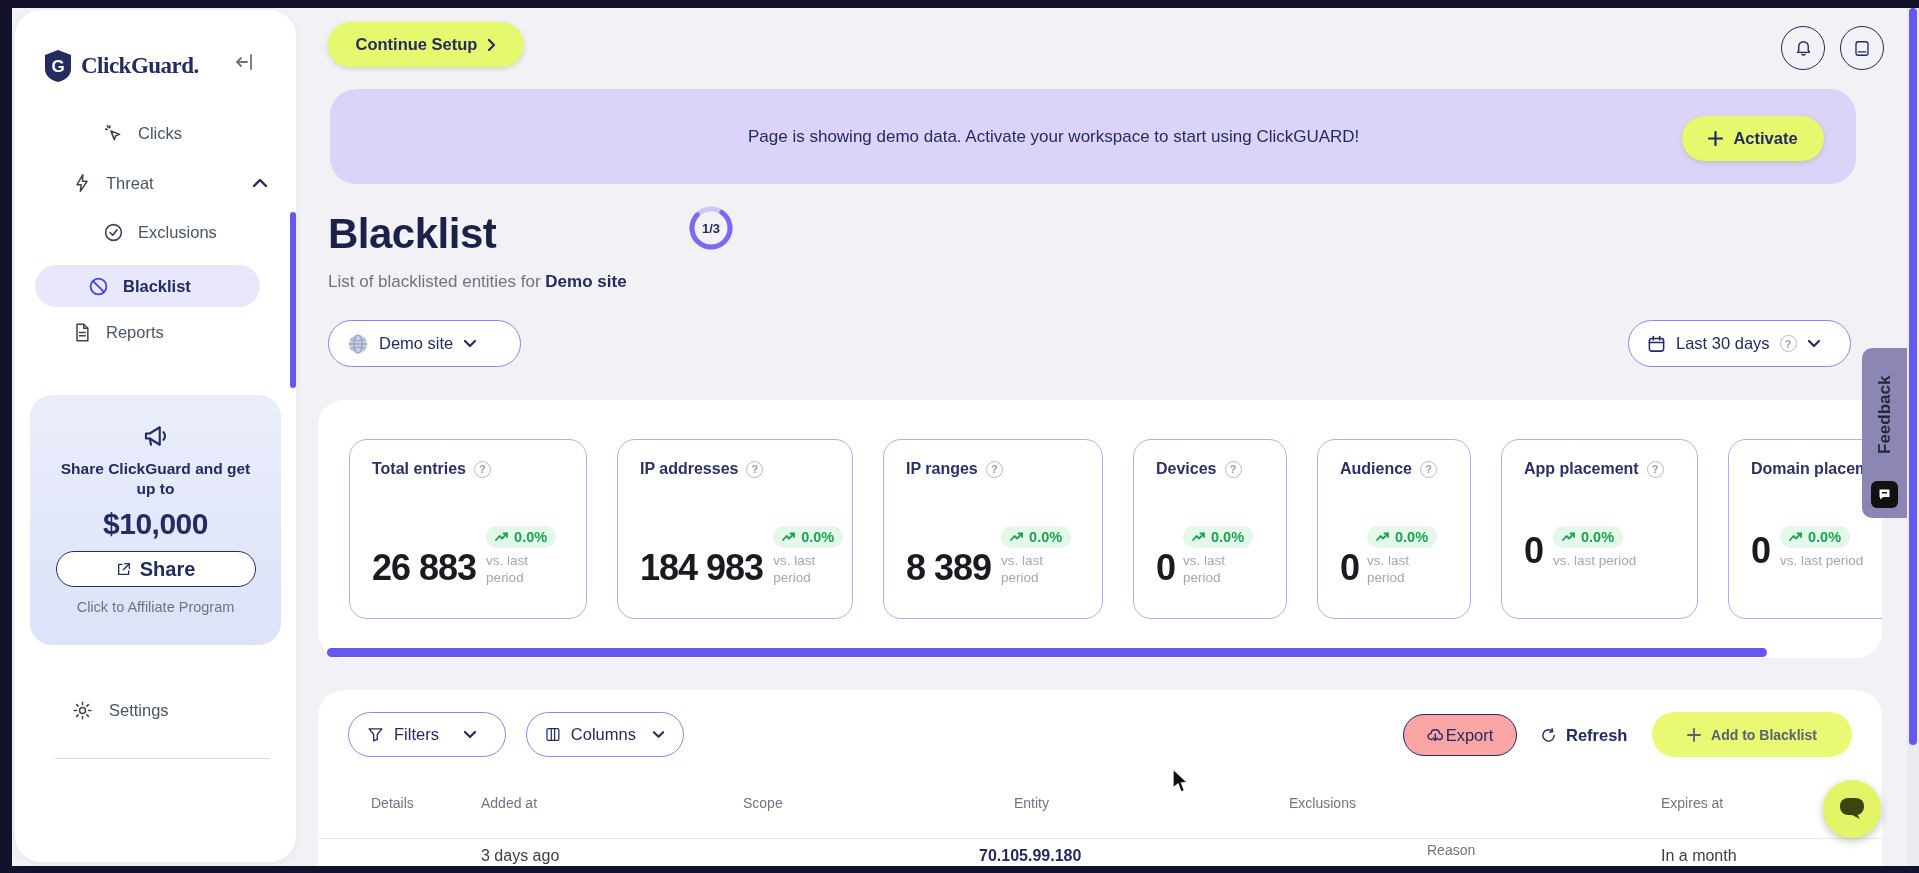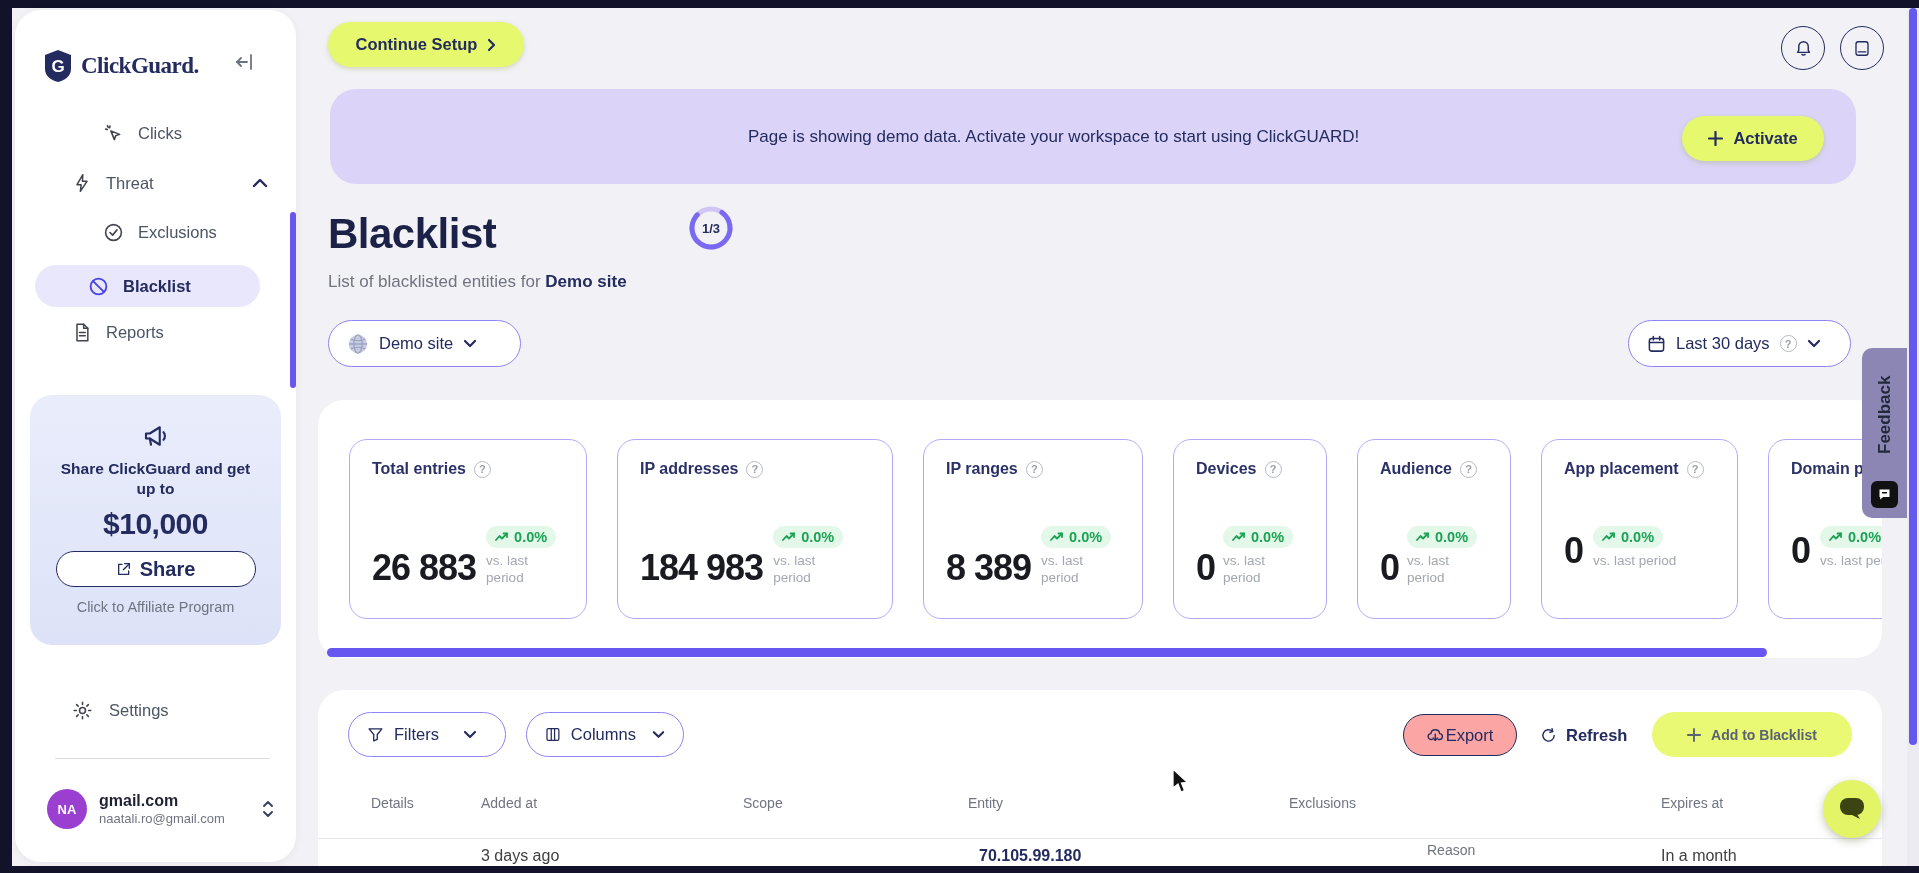--- a/index.html
+++ b/index.html
@@ -97,21 +97,21 @@
   .card { border:1.6px solid #b4a9f9; border-radius:18px; background:#fff; height:180px; padding:20px 20px 0 22px; flex:none; }
   .card-top { display:flex; align-items:center; gap:8px; }
   .card-label { font-size:16px; color:#2b3166; font-weight:600; white-space:nowrap; }
   .card-bottom { display:flex; align-items:flex-end; gap:10px; margin-top:48px; }
   .card-value { font-size:36px; font-weight:800; color:#1a1b20; letter-spacing:-1px; line-height:36px; white-space:nowrap; }
   .delta-col { display:flex; flex-direction:column; gap:4px; padding-bottom:0; }
   .green-pill { display:inline-flex; align-items:center; gap:5px; background:#e3f8e9; color:#1ca254;
                 border-radius:13px; padding:3px 9px; font-size:14.5px; font-weight:700; width:max-content; }
   .vs-text { font-size:13.5px; color:#a2a7b1; width:58px; line-height:17px; }
   .vs-wide { width:auto; white-space:nowrap; }
-  .c1{width:238px;} .c2{width:276px;} .c3{width:220px;} .c4{width:154px;} .c5{width:154px;} .c6{width:197px;} .c7{width:200px;}
+  .c1{width:238px;} .c2{width:236px;} .c3{width:220px;} .c4{width:154px;} .c5{width:154px;} .c6{width:197px;} .c7{width:200px;}
   .c4 .card-bottom,.c5 .card-bottom{gap:8px;}
   .h-scrollbar { position:absolute; left:318px; top:648px; width:1564px; height:9px; }
   .h-thumb { position:absolute; left:9px; top:0; width:1440px; height:9px; background:#6557f0; border-radius:5px; }
 
   
   .table-panel { position:absolute; left:318px; top:690px; width:1564px; height:176px; background:#fff;
                  border-radius:26px 26px 0 0; overflow:hidden; }
   .tool-pill { position:absolute; top:22px; height:45px; background:#fff; border:1.6px solid #8f83f7; border-radius:23px;
                display:flex; align-items:center; gap:10px; padding:0 18px; color:#242b5f; font-size:16.5px; cursor:pointer; }
   .filters-pill { left:30px; width:158px; }
@@ -120,21 +120,21 @@
                  border:1.6px solid #242b5f; border-radius:21px; display:flex; align-items:center; justify-content:center;
                  gap:1px; color:#242b5f; font-size:16.5px; font-weight:400; cursor:pointer; }
   .refresh-btn { position:absolute; left:1222px; top:24px; height:42px; display:flex; align-items:center; gap:9px;
                  color:#242b5f; font-size:16.5px; font-weight:600; background:none; border:none; cursor:pointer;
                  font-family:"Liberation Sans",sans-serif; }
   .add-btn { position:absolute; left:1334px; top:22px; width:200px; height:45px; border-radius:23px;
              background:#e9f973; border:none; display:flex; align-items:center; justify-content:center; gap:10px;
              color:#5a6274; font-size:14px; font-weight:600; cursor:pointer; font-family:"Liberation Sans",sans-serif; }
   .thead { position:absolute; left:0; top:100px; width:1564px; height:30px; }
   .th { position:absolute; top:5px; font-size:14px; color:#6f7480; white-space:nowrap; }
-  .th0{left:53px;} .th1{left:163px;} .th2{left:425px;} .th3{left:650px;text-align:center;} .th4{left:971px;} .th5{left:1109px;margin-top:47px;} .th6{left:1343px;}
+  .th0{left:53px;} .th1{left:163px;} .th2{left:425px;} .th3{left:696px;text-align:center;} .th4{left:971px;} .th5{left:1109px;margin-top:47px;} .th6{left:1343px;}
   .thead-divider { position:absolute; left:0; top:148px; width:1564px; height:1px; background:#e6e8ee; }
   .trow { position:absolute; left:0; top:154px; width:1564px; height:22px; overflow:hidden; }
   .td { position:absolute; top:3px; font-size:16px; color:#404040; white-space:nowrap; }
   .td-added{left:163px;} .td-entity{left:661px; font-weight:700; color:#242b5f;} .td-expires{left:1343px;}
 
   
   .feedback-tab { position:absolute; left:1862px; top:348px; width:45px; height:170px; background:#8c86b5;
                   border-radius:10px 0 0 10px; cursor:pointer; }
   .feedback-label { position:absolute; left:0; top:12px; width:45px; height:110px; display:flex; align-items:center; justify-content:center;
                     writing-mode:vertical-rl; transform:rotate(180deg); color:#23283b; font-size:17px; font-weight:600; }
@@ -254,33 +254,20 @@
         <svg width="21" height="21" viewBox="0 0 24 24" fill="none" stroke="currentColor" stroke-width="1.8" stroke-linecap="round">
           <circle cx="12" cy="12" r="3.4"></circle>
           <path d="M12 2.5 V5 M12 19 V21.5 M21.5 12 H19 M5 12 H2.5 M18.7 5.3 L17 7 M7 17 L5.3 18.7 M18.7 18.7 L17 17 M7 7 L5.3 5.3"></path>
         </svg>
       </span>
       <span>Settings</span>
     </div>
 
     <div class="side-divider"></div>
 
-    <div class="account-row">
-      <div class="avatar">NA</div>
-      <div class="acc-text">
-        <div class="acc-name">gmail.com</div>
-        <div class="acc-email">naatali.ro@gmail.com</div>
-      </div>
-      <span class="acc-chevrons">
-        <svg width="14" height="20" viewBox="0 0 14 20" fill="none" stroke="currentColor" stroke-width="2" stroke-linecap="round" stroke-linejoin="round">
-          <polyline points="3,7 7,3 11,7"></polyline>
-            <polyline points="3,13 7,17 11,13"></polyline>
-        </svg>
-      </span>
-    </div>
   </aside>
 
   <button class="btn-lime continue-setup">
     <span>Continue Setup</span>
     <svg width="9" height="14" viewBox="0 0 9 14" fill="none" stroke="#242b5f" stroke-width="2.2" stroke-linecap="round" stroke-linejoin="round">
         <polyline points="2,2 7,7 2,12"></polyline>
       </svg>
   </button>
 
   <button class="icon-circle bell-circle">

